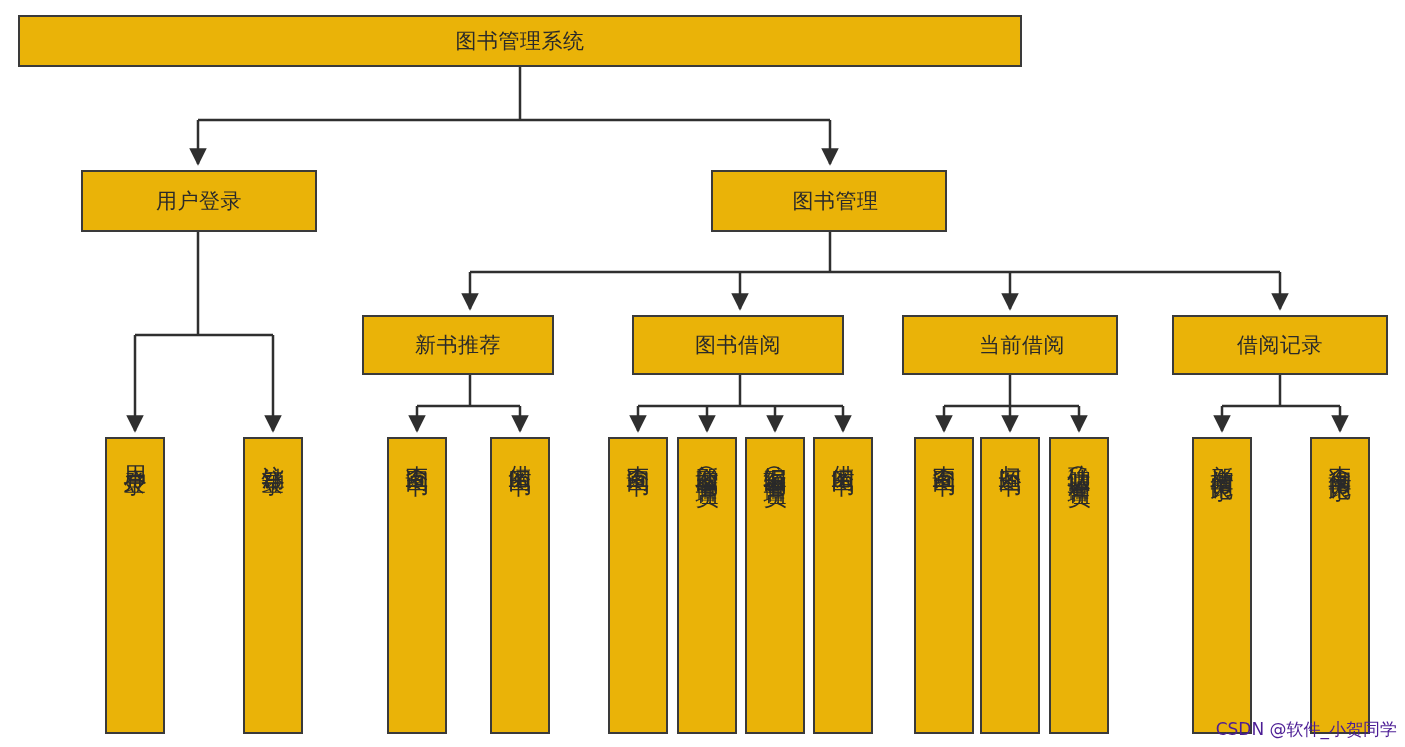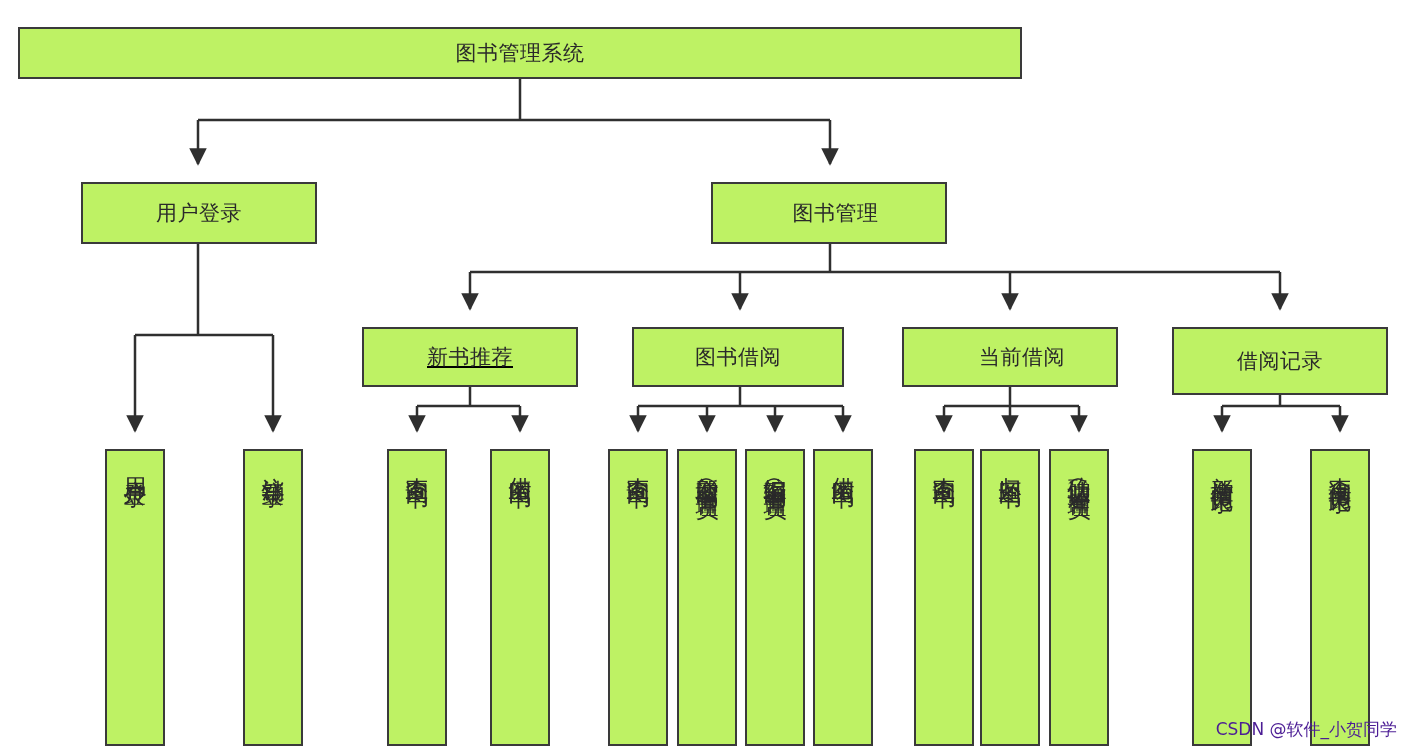--- a/index.html
+++ b/index.html
@@ -23,27 +23,26 @@
     position: absolute;
     left: 0;
     top: 0;
     width: 1405px;
     height: 747px;
     pointer-events: none;
   }
   .node {
     position: absolute;
     box-sizing: border-box;
-    background: #bef264;
+    background: #eab308;
     border: 2px solid #3a3a3a;
     display: flex;
     align-items: center;
     justify-content: center;
     z-index: 2;
-    margin-top: 12px;
   }
   .node-label {
     color: #2a2a2a;
     letter-spacing: 0.5px;
     white-space: nowrap;
     line-height: 1.18;
   }
   .node.horizontal .node-label {
     font-size: 21px;
   }
@@ -128,30 +127,30 @@
     <span class="node-label">图书管理系统</span>
   </div>
 
   <div class="node horizontal" style="left:81px; top:170px; width:236px; height:62px;">
     <span class="node-label">用户登录</span>
   </div>
   <div class="node horizontal" style="left:711px; top:170px; width:236px; height:62px;padding-left:13px;">
     <span class="node-label">图书管理</span>
   </div>
 
-  <div class="node horizontal" style="left:362px; top:315px; width:216px; height:60px;text-decoration:underline;">
+  <div class="node horizontal" style="left:362px; top:315px; width:192px; height:60px;">
     <span class="node-label">新书推荐</span>
   </div>
   <div class="node horizontal" style="left:632px; top:315px; width:212px; height:60px;">
     <span class="node-label">图书借阅</span>
   </div>
   <div class="node horizontal" style="left:902px; top:315px; width:216px; height:60px;padding-left:24px;">
     <span class="node-label">当前借阅</span>
   </div>
-  <div class="node horizontal" style="left:1172px; top:315px; width:216px; height:68px;">
+  <div class="node horizontal" style="left:1172px; top:315px; width:216px; height:60px;">
     <span class="node-label">借阅记录</span>
   </div>
 
   <div class="node vertical" style="left:105px; top:437px; width:60px; height:297px;">
     <span class="node-label">用户登录</span>
   </div>
   <div class="node vertical" style="left:243px; top:437px; width:60px; height:297px;">
     <span class="node-label">注销登录</span>
   </div>
 

